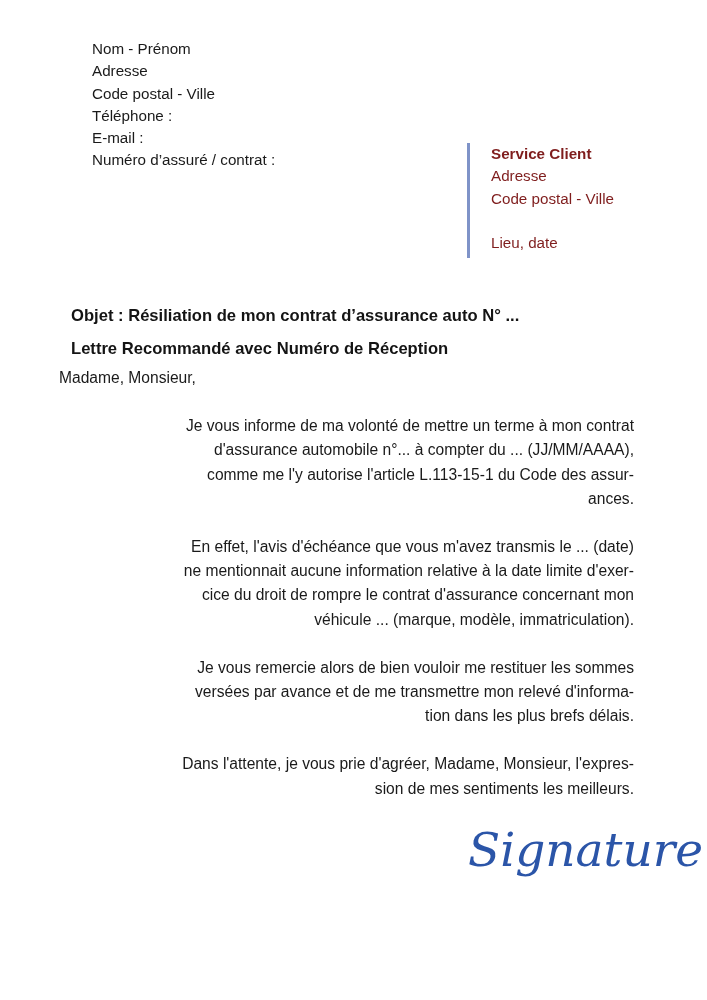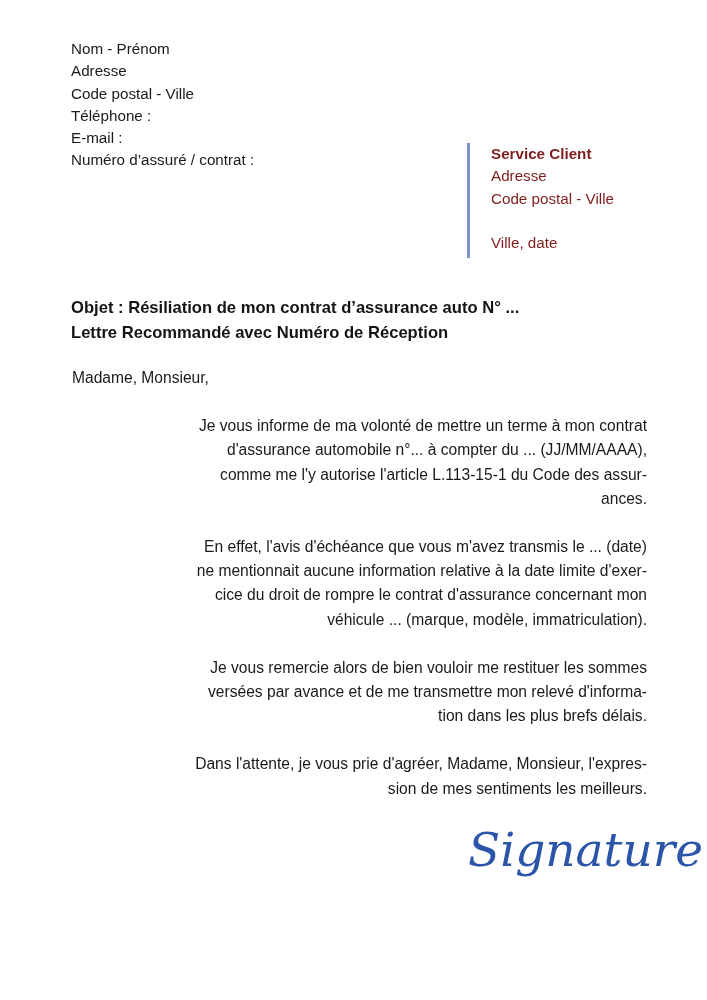--- a/index.html
+++ b/index.html
@@ -28,21 +28,21 @@
   .sender {
     position: absolute;
     left: 71px;
     top: 38px;
     width: 400px;
     font-size: 15.2px;
     line-height: 22.3px;
     color: #1a1a1a;
     white-space: nowrap;
   }
-  .sender .line { display: block; }
+  .sender .line { display: block; margin-left: 21px; }
 
   
   .recipient-wrap {
     position: absolute;
     left: 467px;
     top: 143px;
     width: 220px;
     padding-left: 21px;
     border-left: 3px solid #7f93c8;
     box-sizing: border-box;
@@ -67,26 +67,26 @@
   .subject {
     position: absolute;
     left: 71px;
     top: 296px;
     width: 580px;
     font-size: 16.6px;
     line-height: 24.5px;
     font-weight: bold;
     color: #141414;
   }
-  .subject .line { display: block; white-space: nowrap; }
+  .subject .line { display: block; white-space: nowrap; margin-top: 8px; }
 
   
   .body-text {
     position: absolute;
-    left: 72px;
+    left: 59px;
     top: 366px;
     width: 575px;
     font-size: 15.6px;
     line-height: 24.2px;
     color: #1a1a1a;
   }
   .salutation {
     margin: 0 0 24px 0;
   }
   .para {
@@ -132,21 +132,21 @@
     <span class="line">Téléphone :</span>
     <span class="line">E-mail :</span>
     <span class="line">Numéro d’assuré / contrat :</span>
   </div>
 
   <div class="recipient-wrap">
     <div class="recipient">
       <span class="line name">Service Client</span>
       <span class="line">Adresse</span>
       <span class="line">Code postal - Ville</span>
-      <span class="place-date">Ville, date</span>
+      <span class="place-date">Lieu, date</span>
     </div>
   </div>
 
   <div class="subject">
     <span class="line">Objet : Résiliation de mon contrat d’assurance auto N° ...</span>
     <span class="line">Lettre Recommandé avec Numéro de Réception</span>
   </div>
 
   <div class="body-text">
 

